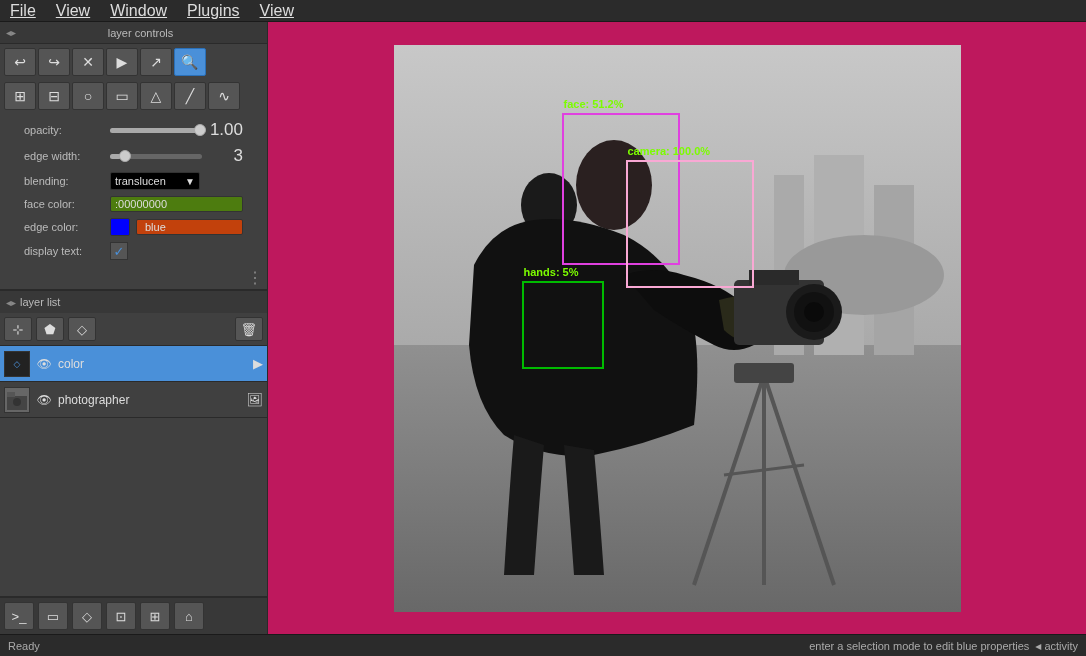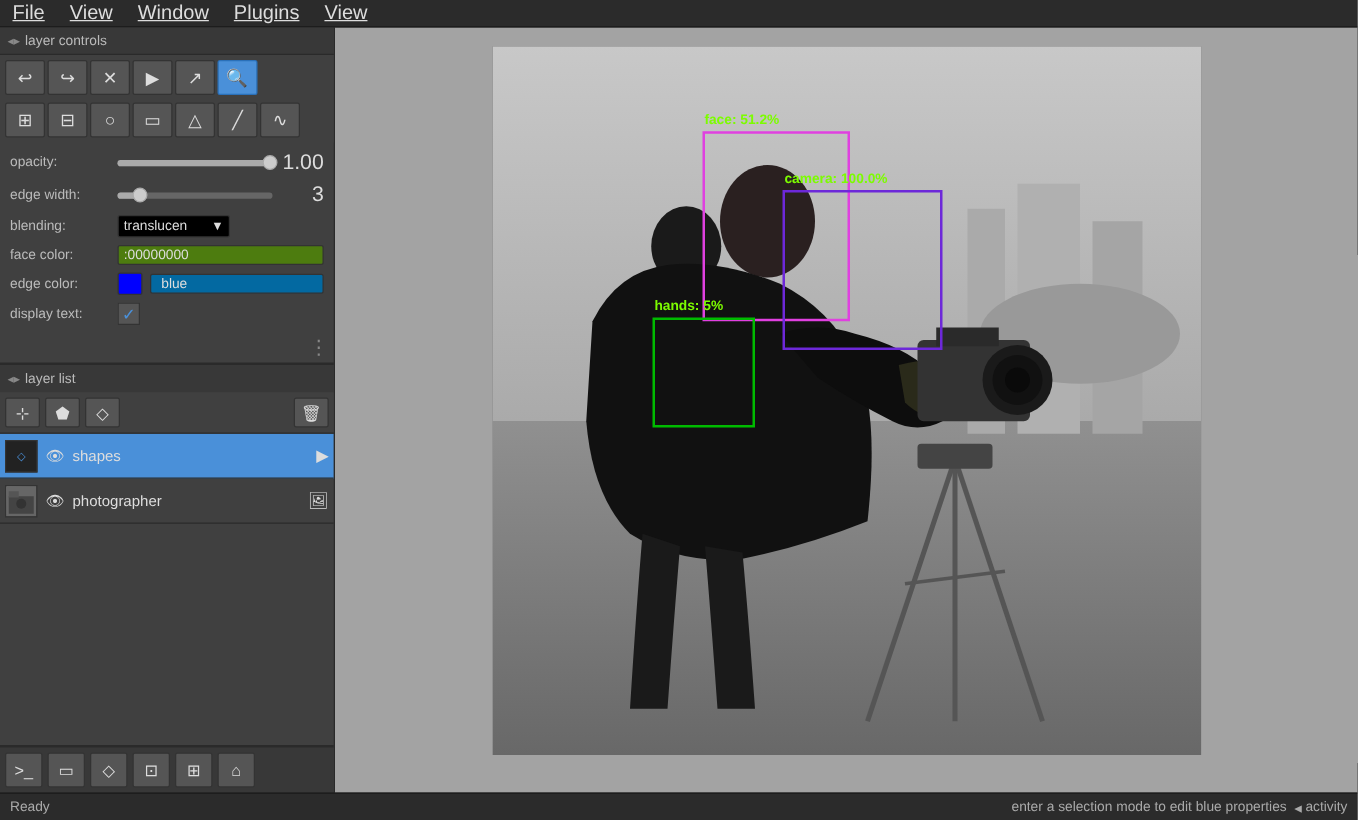--- a/index.html
+++ b/index.html
@@ -56,21 +56,21 @@
       align-items: center;
       padding: 3px 6px;
       height: 22px;
       border-bottom: 1px solid #2a2a2a;
       gap: 4px;
     }
     .section-header-title {
       color: #bbb;
       font-size: 11px;
       flex: 1;
-      text-align: left;
+      text-align: center;
     }
 
     
     .tool-buttons {
       display: flex;
       flex-wrap: wrap;
       padding: 4px;
       gap: 2px;
       background: #404040;
     }
@@ -84,21 +84,21 @@
       align-items: center;
       justify-content: center;
       cursor: pointer;
       color: #ddd;
       font-size: 14px;
     }
     .tool-btn.active { background: #4a90d9; border-color: #2a70b9; }
 
     
     .properties {
-      padding: 6px 8px;
+      padding: 6px 24px;
       display: flex;
       flex-direction: column;
       gap: 6px;
     }
     .prop-row {
       display: flex;
       align-items: center;
       gap: 6px;
     }
     .prop-label {
@@ -271,23 +271,23 @@
       align-items: center;
       justify-content: center;
       cursor: pointer;
       color: #ddd;
       font-size: 13px;
     }
 
     
     .canvas-area {
       flex: 1;
-      background: #a3a3a3;
-      display: flex;
-      align-items: flex-end;
+      background: #be185d;
+      display: flex;
+      align-items: center;
       justify-content: center;
       padding: 30px 20px;
       overflow: hidden;
       position: relative;
     }
     .canvas-image-container {
       position: relative;
       width: 567px;
       height: 567px;
       flex-shrink: 0;
@@ -440,21 +440,21 @@
       </div>
 
       <div class="prop-row">
         <span class="prop-label">face color:</span>
         <span class="prop-color-input" style="background:#4d7c0f;border:1px solid #333;color:#ddd;font-size:11px;padding:1px 4px;border-radius:2px;">:00000000</span>
       </div>
 
       <div class="prop-row">
         <span class="prop-label">edge color:</span>
         <div class="color-swatch" style="background:#0000ff;"></div>
-        <span style="background:#0369a1;border:1px solid #333;color:#ddd;font-size:11px;padding:1px 8px;border-radius:2px;flex:1;">blue</span>
+        <span style="background:#c2410c;border:1px solid #333;color:#ddd;font-size:11px;padding:1px 8px;border-radius:2px;flex:1;">blue</span>
       </div>
 
       <div class="prop-row">
         <span class="prop-label">display text:</span>
         <div class="checkbox-wrapper">
           <span class="checkbox-check">✓</span>
         </div>
       </div>
     </div>
 
@@ -473,21 +473,21 @@
         <div class="layer-tool-btn spacer">🗑</div>
       </div>
 
       <div class="layer-list-items">
 
         <div class="layer-item active">
           <div class="layer-thumbnail">
             <span style="font-size:9px;color:#4a90d9;">◇</span>
           </div>
           <div class="layer-eye">👁</div>
-          <span class="layer-name">shapes</span>
+          <span class="layer-name">color</span>
           <span class="layer-icon">▶</span>
         </div>
 
         <div class="layer-item">
           <div class="layer-thumbnail">
             <div class="thumb-photo">
               <svg width="24" height="24" viewBox="0 0 24 24">
                 <rect width="24" height="24" fill="#666"></rect>
                 <rect x="2" y="8" width="20" height="14" fill="#444"></rect>
                 <circle cx="12" cy="14" r="4" fill="#333"></circle>
@@ -571,25 +571,25 @@
           <path d="M120 390 Q115 450 110 530 L140 530 Q145 460 150 400 Z" fill="#1a1a1a"></path>
           <path d="M170 400 Q175 460 180 530 L210 530 Q205 460 200 405 Z" fill="#1a1a1a"></path>
         </svg>
 
         
         
         <div style="position:absolute; top:68px; left:168px; width:118px; height:152px; border:2px solid #e040e0;">
           <span style="position:absolute; top:-17px; left:0; font-size:11px; font-weight:bold; color:#7cfc00; white-space:nowrap;">face: 51.2%</span>
         </div>
         
-        <div style="position:absolute; top:115px; left:232px; width:128px; height:128px; border:2px solid #6d28d9;padding-left:23px;">
+        <div style="position:absolute; top:115px; left:232px; width:128px; height:128px; border:2px solid #f9a8d4;padding-left:23px;">
           <span style="position:absolute; top:-17px; left:0; font-size:11px; font-weight:bold; color:#7cfc00; white-space:nowrap;">camera: 100.0%</span>
         </div>
         
-        <div style="position:absolute; top:217px; left:128px; width:82px; height:88px; border:2px solid #00bb00;">
+        <div style="position:absolute; top:236px; left:128px; width:82px; height:88px; border:2px solid #00bb00;">
           <span style="position:absolute; top:-17px; left:0; font-size:11px; font-weight:bold; color:#7cfc00; white-space:nowrap;">hands: 5%</span>
         </div>
       </div>
     </div>
   </div>
 </div>
 
 <div class="status-bar">
   <span class="status-left">Ready</span>
   <div class="status-right">

